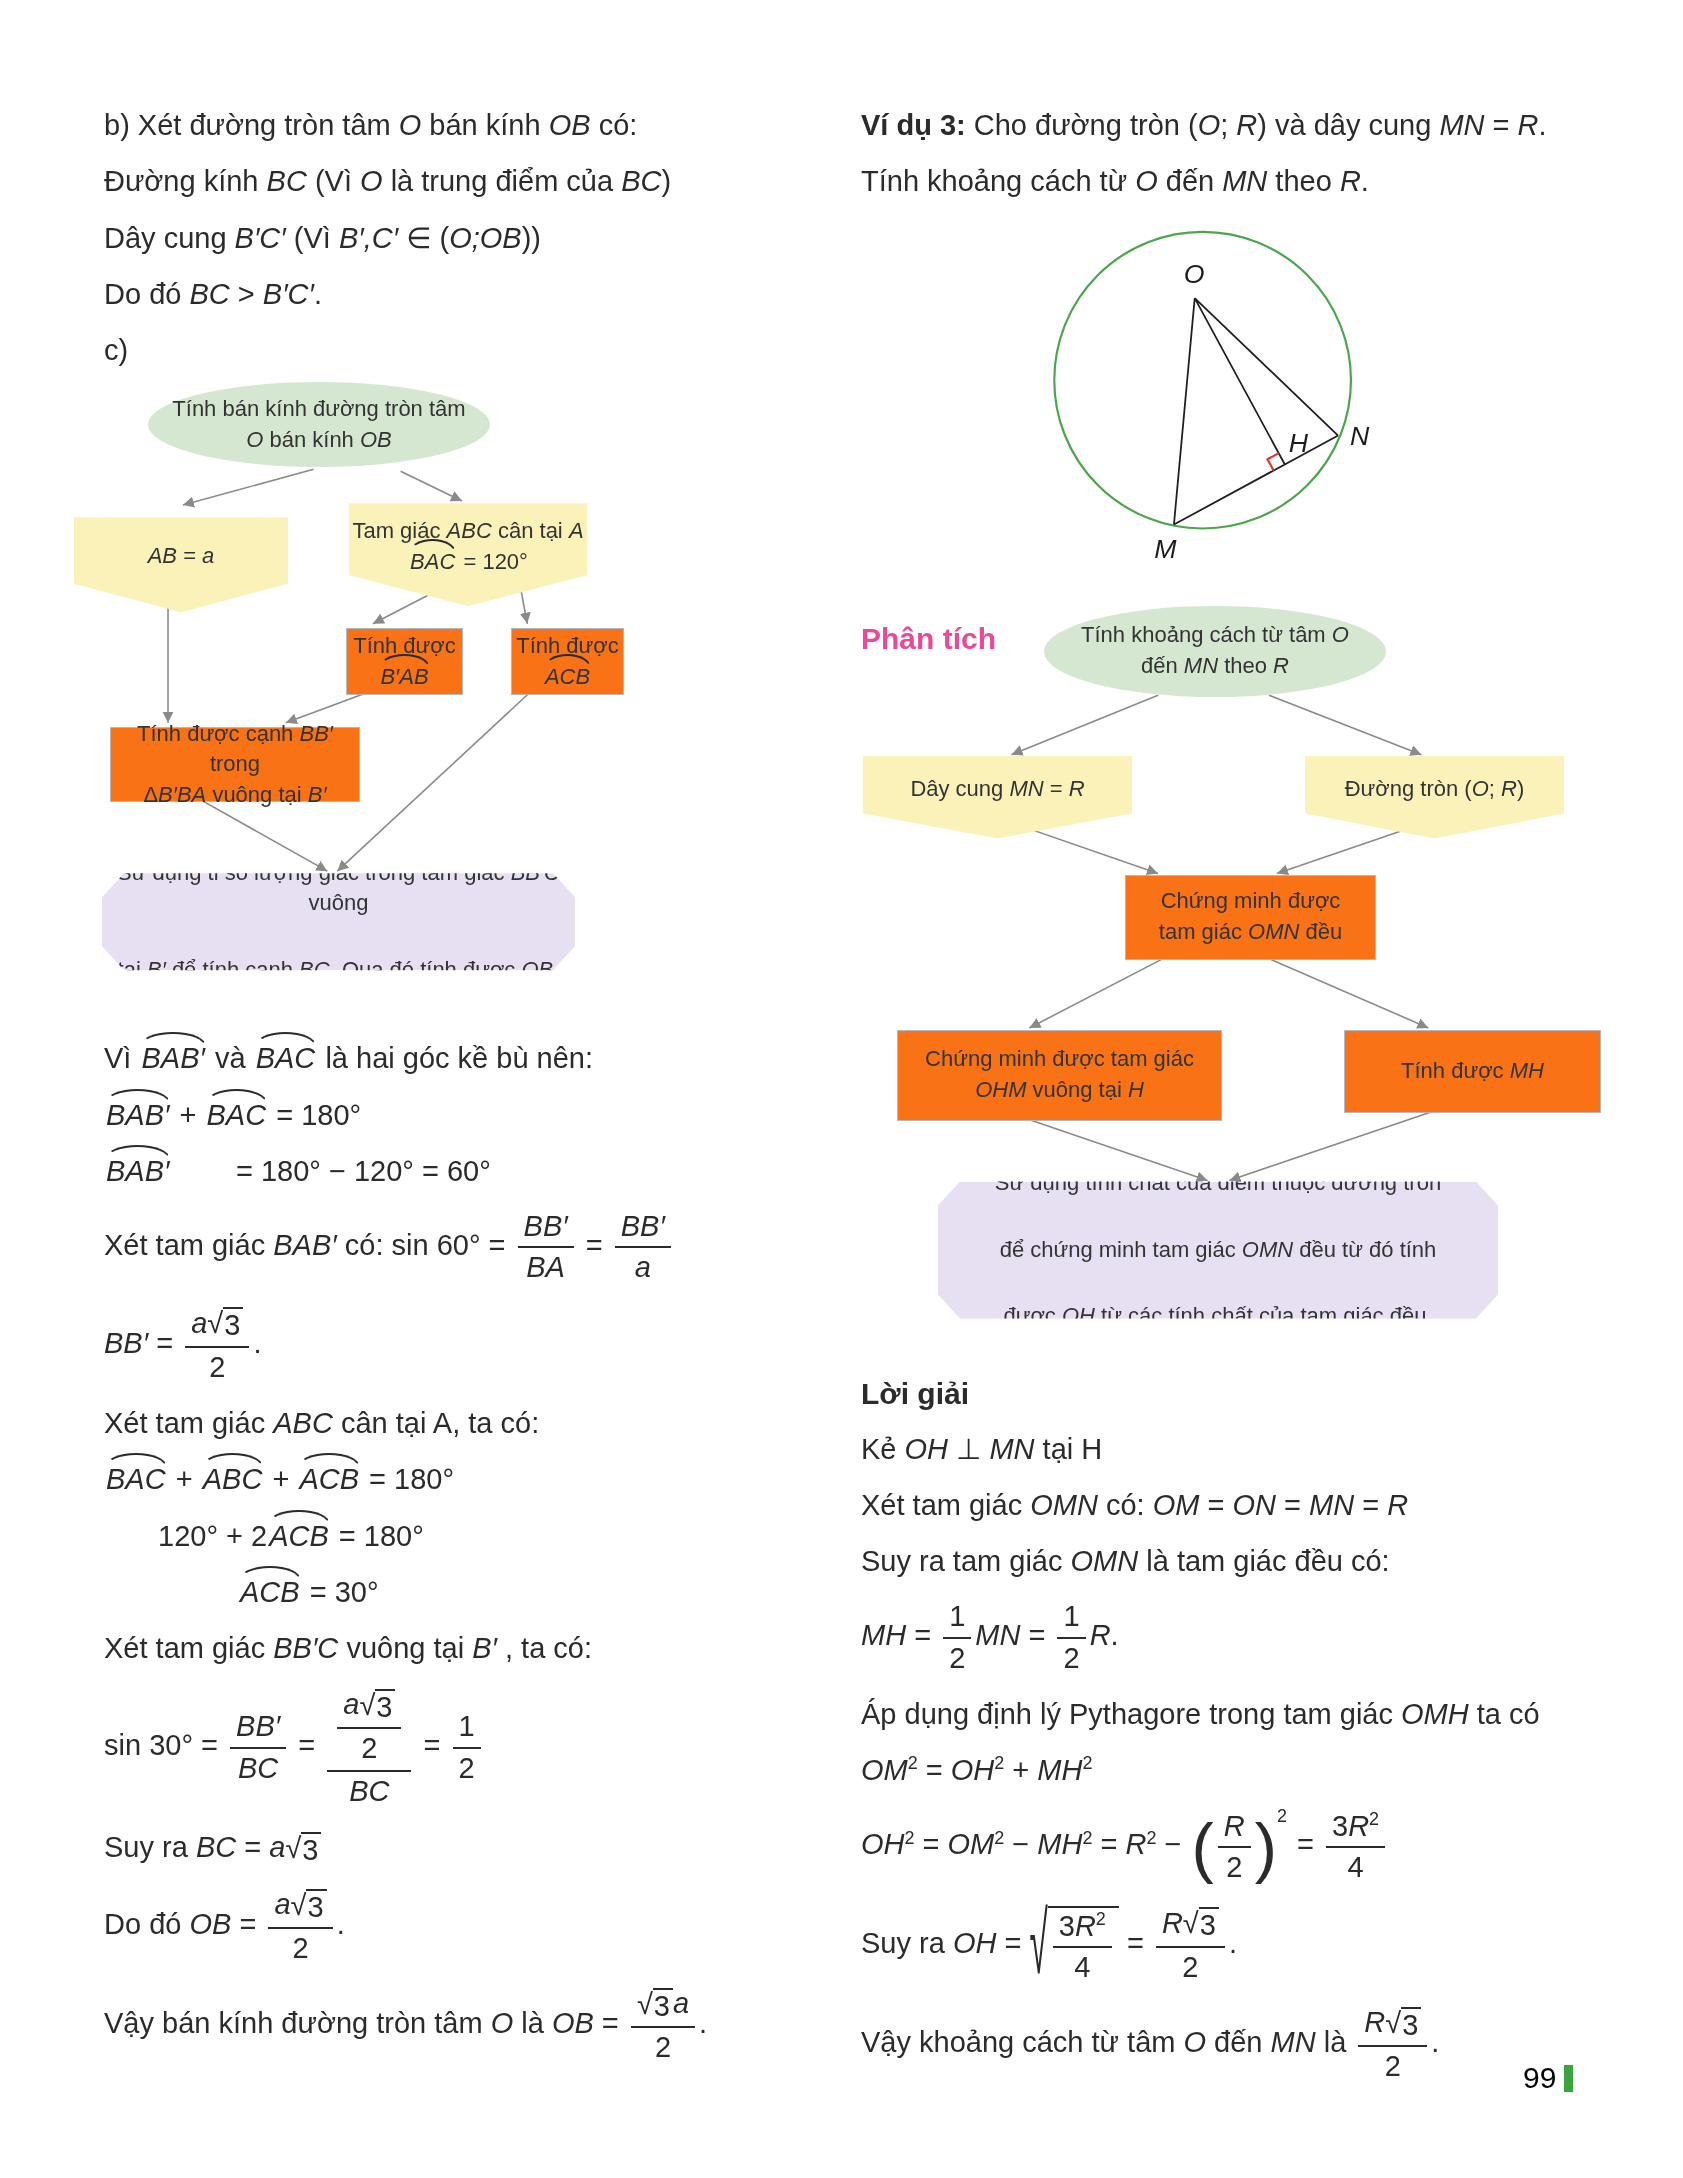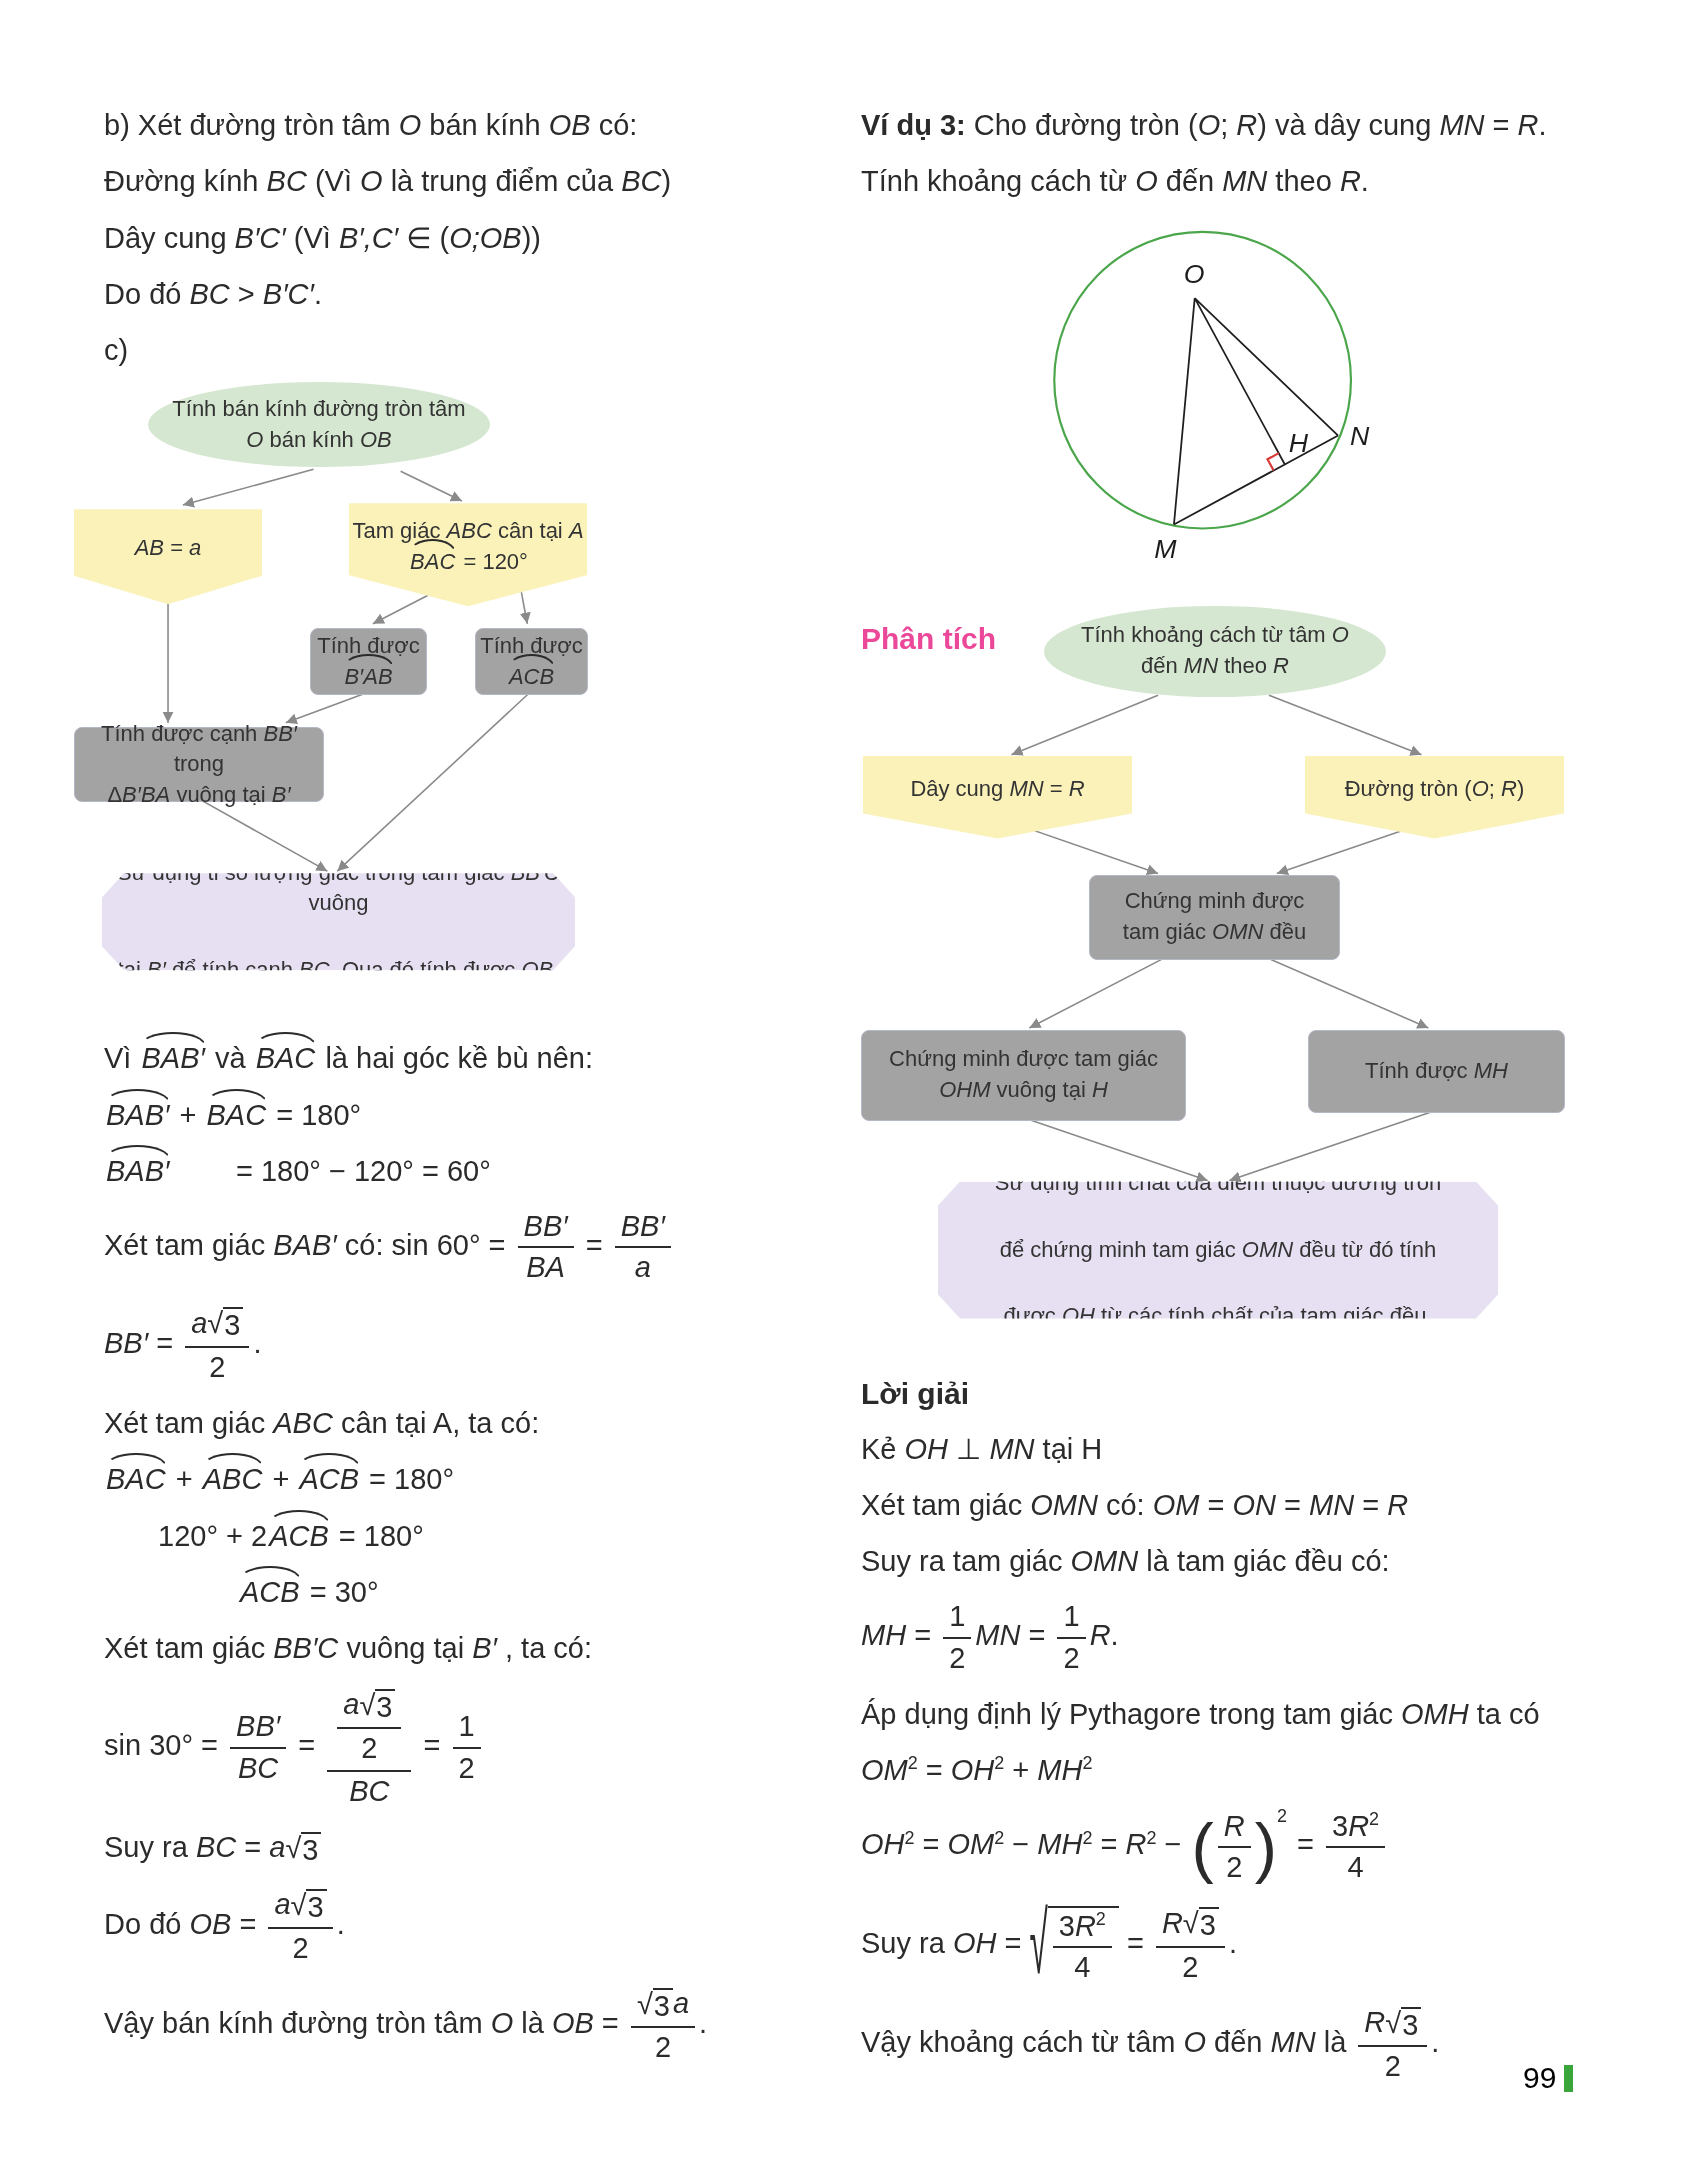--- a/index.html
+++ b/index.html
@@ -42,21 +42,21 @@
 
   
   .flow{position:relative;}
   .flow-left{height:626px;margin:14px 0 26px -30px;width:675px;}
   .flow-right{height:733px;margin-top:30px;}
   .fl-svg{position:absolute;left:0;top:0;z-index:0;}
   .fl-node{position:absolute;z-index:1;display:flex;flex-direction:column;align-items:center;
         justify-content:center;text-align:center;font-size:22px;line-height:1.4;color:#333;}
   .ellipse{background:#d5e7d0;border-radius:50%;}
   .ynode{background:#fbf2ba;clip-path:polygon(0 0,100% 0,100% 70%,50% 100%,0 70%);padding-bottom:16px;}
-  .gnode{background:#a3a3a3;border:1px solid #b3b8c6;border-radius:8px;}
+  .gnode{background:#f97316;border:1px solid #b3b8c6;border-radius:0;margin-left:36px;}
   .pnode{background:#e7e0f2;clip-path:polygon(22px 0,calc(100% - 22px) 0,100% 24px,
         100% calc(100% - 24px),calc(100% - 22px) 100%,22px 100%,0 calc(100% - 24px),0 24px);gap:36px;}
   .phan-tich{position:absolute;left:0;top:16px;z-index:1;font-size:30px;font-weight:bold;color:#ec4899;}
 
   .dlabel{font-style:italic;font-size:27px;fill:#1d1d1d;font-family:"Liberation Sans",sans-serif;}
   .diagram-wrap{margin-top:10px;}
 
   .pageno{position:absolute;left:1523px;top:2061px;display:flex;align-items:center;gap:8px;
         font-size:30px;color:#000000;}
   .pagebar{display:inline-block;width:9px;height:27px;background:#3aa53a;}
@@ -90,21 +90,21 @@
           <line x1="128" y1="422" x2="256" y2="494" marker-end="url(#ah1)"></line>
           <line x1="460" y1="314" x2="266" y2="494" marker-end="url(#ah1)"></line>
         </g>
       </svg>
 
       <div class="fl-node ellipse" style="left:74px;top:0;width:342px;height:85px;text-align:right;">
         <div><span>Tính bán kính đường tròn tâm</span></div>
         <div><span class="var">O</span><span> bán kính </span><span class="var">OB</span></div>
       </div>
 
-      <div class="fl-node ynode" style="left:0;top:127px;width:188px;height:79px;">
+      <div class="fl-node ynode" style="left:0;top:135px;width:214px;height:79px;">
         <div><span class="var">AB</span><span> = </span><span class="var">a</span></div>
       </div>
 
       <div class="fl-node ynode" style="left:275px;top:121px;width:238px;height:87px;">
         <div><span>Tam giác </span><span class="var">ABC</span><span> cân tại </span><span class="var">A</span></div>
         <div><span class="arc">BAC</span><span> = 120°</span></div>
       </div>
 
       <div class="fl-node gnode" style="left:236px;top:246px;width:115px;height:65px;">
         <div><span>Tính được</span></div>

